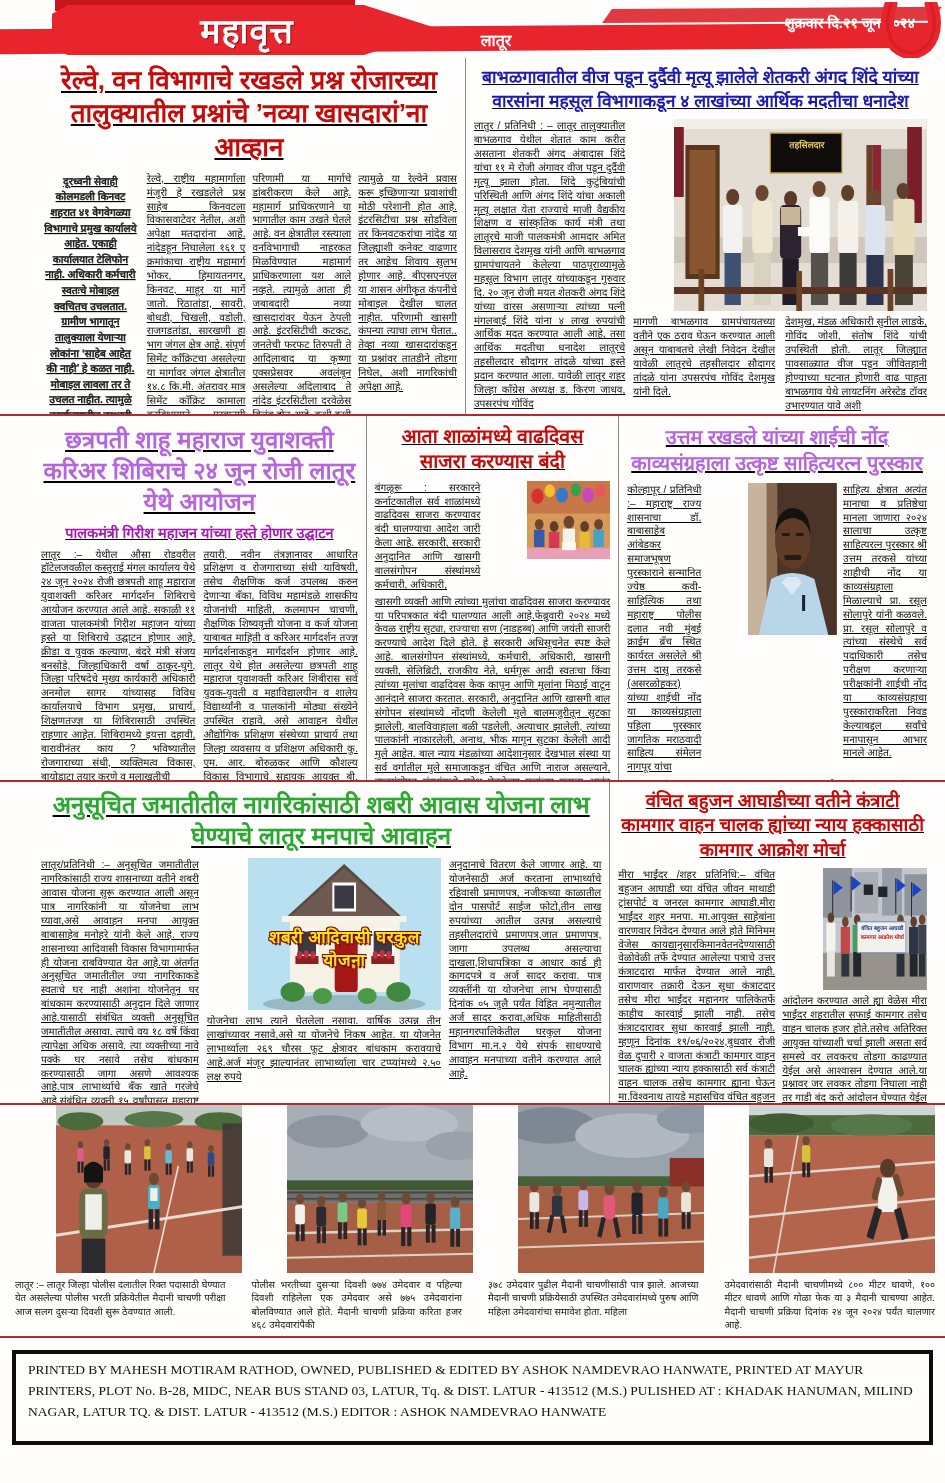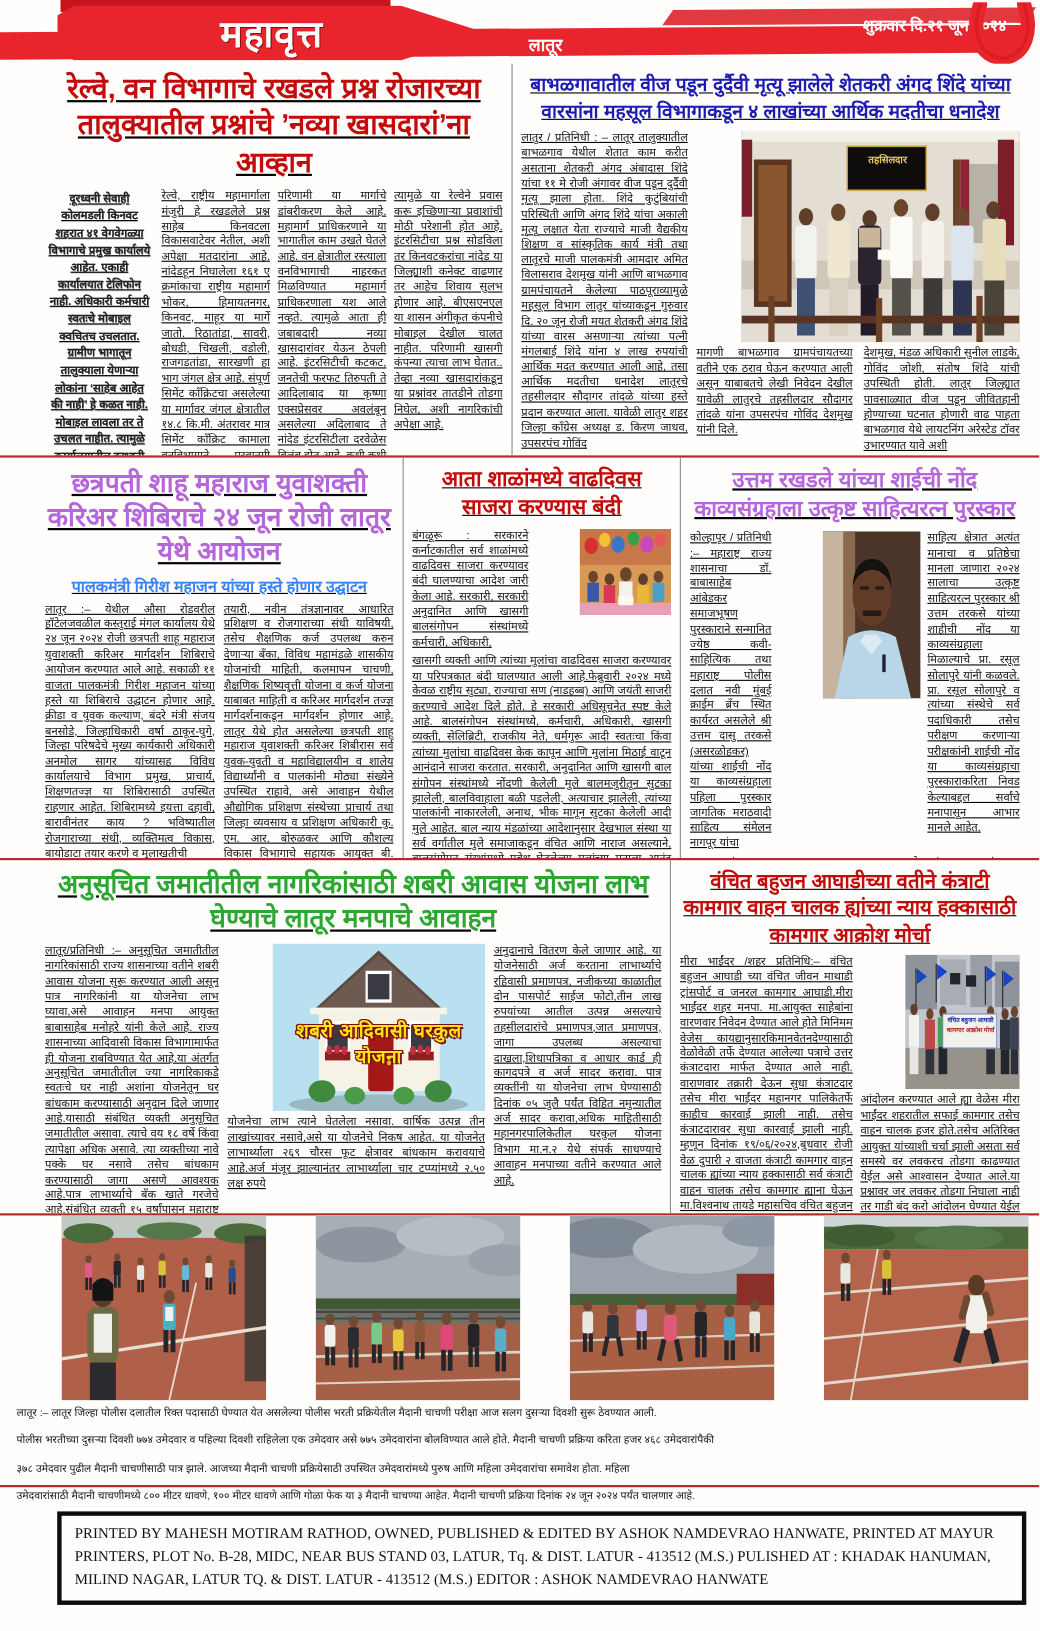--- a/index.html
+++ b/index.html
@@ -53,21 +53,21 @@
   .photo { position:relative; overflow:hidden; background:#ccc;margin-left:41px; }
   .photo svg { display:block; width:100%; height:100%; }
   .ph-farmer { height:192px; }
   .sign-overlay { position:absolute; left:39%; top:10%; width:27%; text-align:center; color:#e8c96a; font-size:9px; font-weight:700; }
   .farmer-captions { display:flex; gap:10px; margin-top:4px; }
   .farmer-captions div { flex:1; }
 
   
   .art-career { width:37%; }
   .art-career h2 { font-size:24px; line-height:1.3; margin:6px 2px 2px; }
-  .art-career h3 { font-size:14.5px; color:#3b82f6; margin:4px 0 6px; }
+  .art-career h3 { font-size:14.5px; color:#a21caf; margin:4px 0 6px; }
   .cols2 { display:flex; gap:8px; overflow:hidden; }
   .cols2 .col { flex:1; }
 
   
   .art-birthday { width:28%; }
   .art-birthday h2 { font-size:19.5px; line-height:1.3; margin:6px 2px 6px; }
   .bd-leadrow { display:flex; gap:6px; margin-bottom:3px; }
   .bd-leadrow .lead { width:56%; }
   .ph-birthday { width:44%; height:78px; }
 
@@ -100,25 +100,25 @@
   .mo-grid .right { width:48%; }
   .ph-protest { height:122px; margin-bottom:4px; }
   .protest-banner { position:absolute; left:34%; top:46%; width:46%; text-align:center; color:#16309a; font-weight:700;
                     font-size:5.5px; line-height:1.5; }
   .protest-banner .l2 { color:#b02020; }
 
   
   .police-headline { height:56px; line-height:54px; font-size:39px; font-weight:800; color:#1113c9; text-align:center; }
   .photos-row { display:flex; gap:4px; height:168px; padding:0 10px 0 15px; }
   .track-photo { flex:1; }
-  .police-captions { display:flex; gap:12px; height:79px; padding:5px 10px 3px 15px; border-bottom:2px solid #b22a2a;flex-direction:column; }
+  .police-captions { display:flex; gap:26px; height:65px; padding:5px 10px 3px 15px; border-bottom:2px solid #b22a2a; }
   .police-captions div { flex:1; font-size:9.6px; line-height:1.4; text-align:justify; color:#161616; }
 
   
-  .footer-wrap { height:114px; padding:22px 12px 7px;margin-left:40px; }
+  .footer-wrap { height:114px; padding:12px 12px 7px; }
   .footer-box { height:100%; border:4px solid #0d0d0d; padding:6px 12px; font-family:"Liberation Serif","DejaVu Serif",serif;
                 font-size:13.5px; line-height:1.55; color:#111; }
   .page-left-pad { padding-left:33px; padding-right:10px;text-decoration:underline; }
 </style>
 </head>
 <body>
 
 <div class="page">
 
   <header class="masthead">

